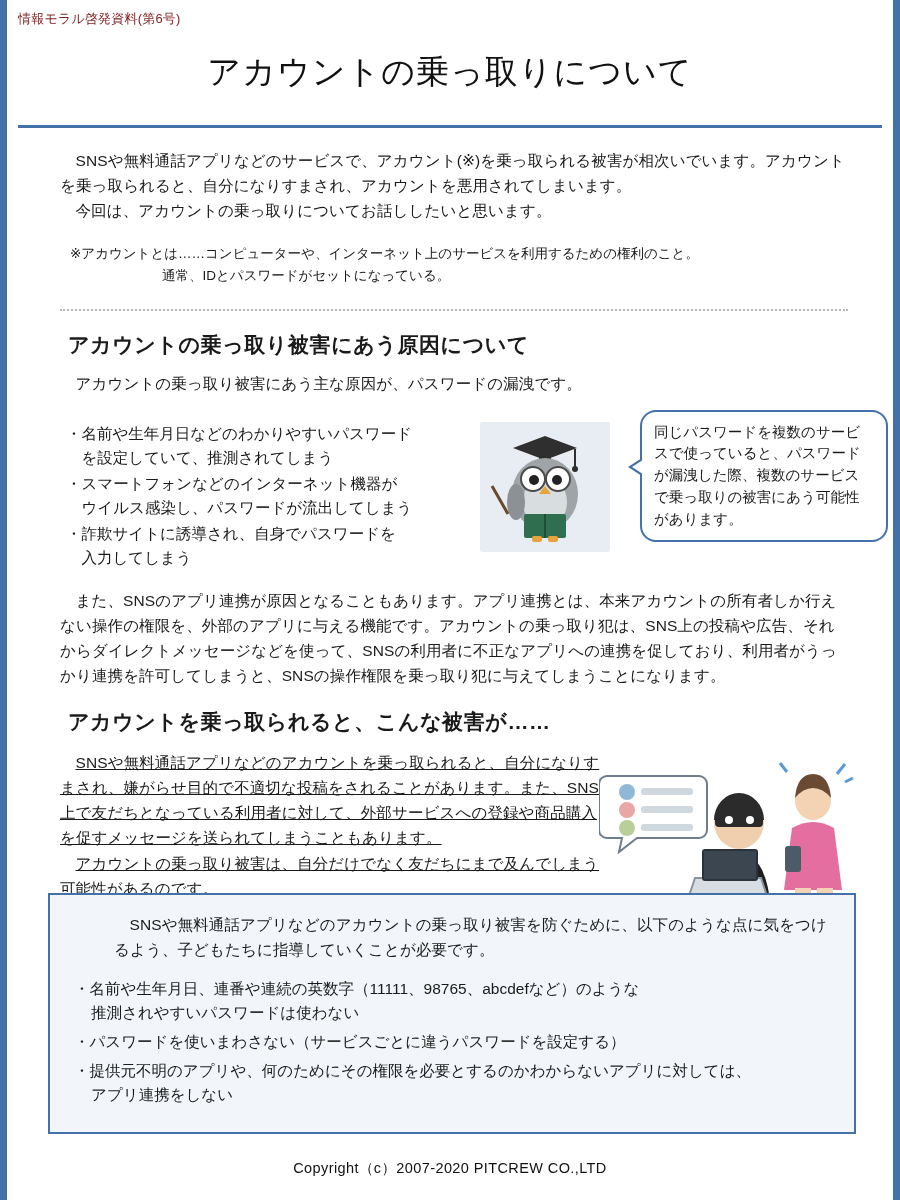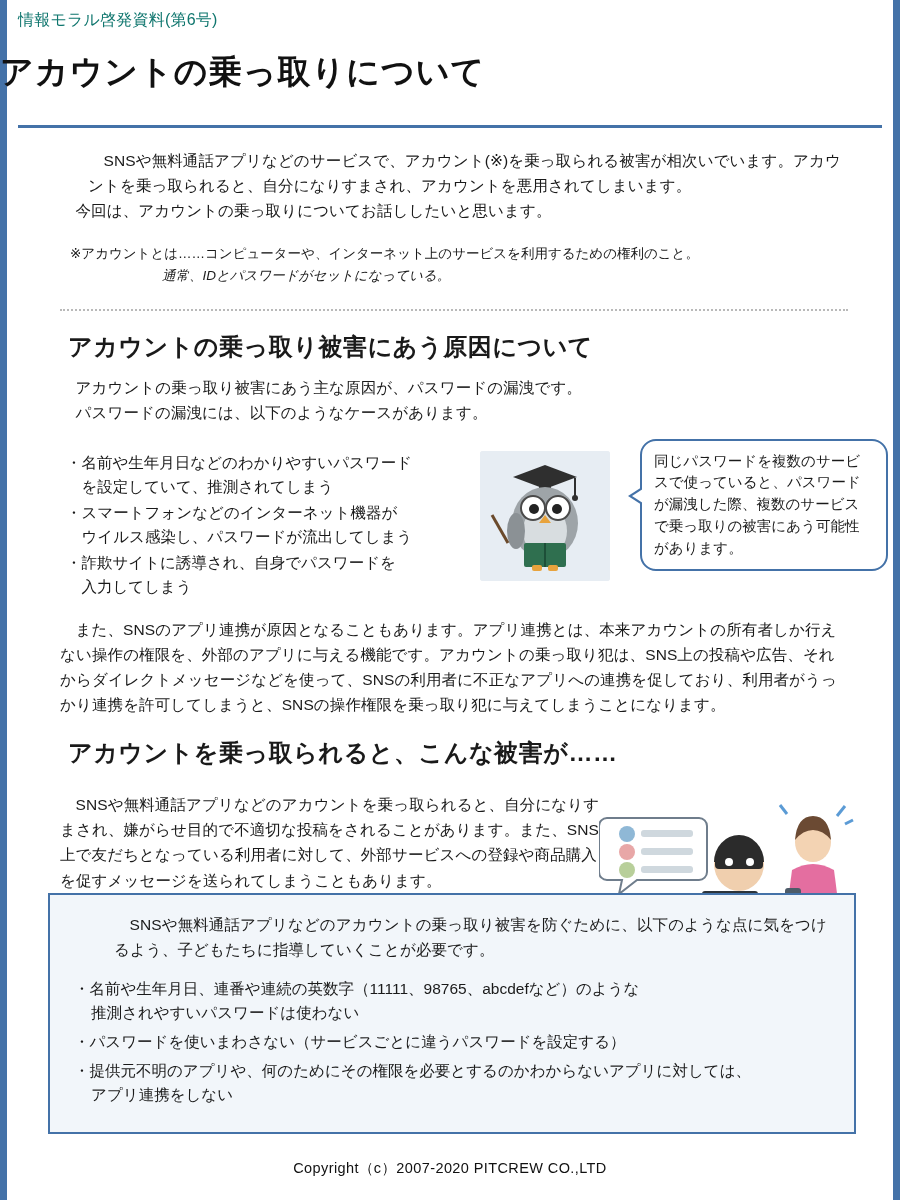--- a/index.html
+++ b/index.html
@@ -29,32 +29,33 @@
     height: 1200px;
     background: #4472a8;
   }
   .edge-bar.left { left: 0; }
   .edge-bar.right { right: 0; }
 
   .doc-label {
     position: absolute;
     left: 18px;
     top: 10px;
-    font-size: 16px;
-    color: #0f766e;
+    font-size: 13px;
+    color: #7f1d1d;
     letter-spacing: 0.2px;
   }
 
   .title {
     position: absolute;
     left: 0;
     right: 0;
     top: 50px;
+    text-align: center;
     font-size: 33px;
-    font-weight: bold;
+    font-weight: normal;
     letter-spacing: 1px;
     color: #111;
   }
 
   .title-rule {
     position: absolute;
     left: 18px;
     right: 18px;
     top: 125px;
     height: 3px;
@@ -69,37 +70,37 @@
   }
 
   p {
     margin: 0;
     font-size: 15.5px;
     line-height: 1.62;
     letter-spacing: 0.1px;
   }
   .indent { text-indent: 1em; }
 
-  .intro { margin-top: 8px; margin-left: 28px; }
+  .intro { margin-top: 8px; }
 
   .note {
     margin-top: 20px;
     font-size: 13.5px;
     line-height: 1.6;
     padding-left: 10px;
   }
-  .note .line2 { padding-left: 92px; font-style: italic; }
+  .note .line2 { padding-left: 92px; }
 
   .dotted-sep {
     margin: 22px 0 0 0;
     border-top: 2px dotted #b9b9b9;
   }
 
   h2.section {
-    font-size: 24px;
+    font-size: 21px;
     font-weight: bold;
     margin: 20px 0 12px 8px;
     letter-spacing: 0.6px;
   }
 
   .bullets {
     margin: 0;
     padding: 0;
     list-style: none;
   }
@@ -160,21 +161,21 @@
     width: 0; height: 0;
     border-top: 9px solid transparent;
     border-bottom: 9px solid transparent;
     border-right: 14px solid #ffffff;
     z-index: 2;
   }
 
   .para-block { margin-top: 18px; }
 
   
-  .sec2-row { position: relative; margin-top: 23px; }
+  .sec2-row { position: relative; margin-top: 14px; text-decoration: underline; }
   .sec2-text { width: 545px; }
   .illus {
     position: absolute;
     right: -6px;
     top: 10px;
     width: 255px;
     height: 165px;
   }
 
   
@@ -225,21 +226,20 @@
       <div class="note">
         <div>※アカウントとは……コンピューターや、インターネット上のサービスを利用するための権利のこと。</div>
         <div class="line2">通常、IDとパスワードがセットになっている。</div>
       </div>
     </div>
 
     <div class="dotted-sep"></div>
 
     <h2 class="section">アカウントの乗っ取り被害にあう原因について</h2>
     <p class="indent">アカウントの乗っ取り被害にあう主な原因が、パスワードの漏洩です。</p>
-    <p class="indent">パスワードの漏洩には、以下のようなケースがあります。</p>
 
     <div class="figure-row">
       <div class="bullets-wrap">
         <ul class="bullets">
           <li>
             <span>・名前や生年月日などのわかりやすいパスワード</span>
             <span class="cont">を設定していて、推測されてしまう</span>
           </li>
           <li>
             <span>・スマートフォンなどのインターネット機器が</span>

